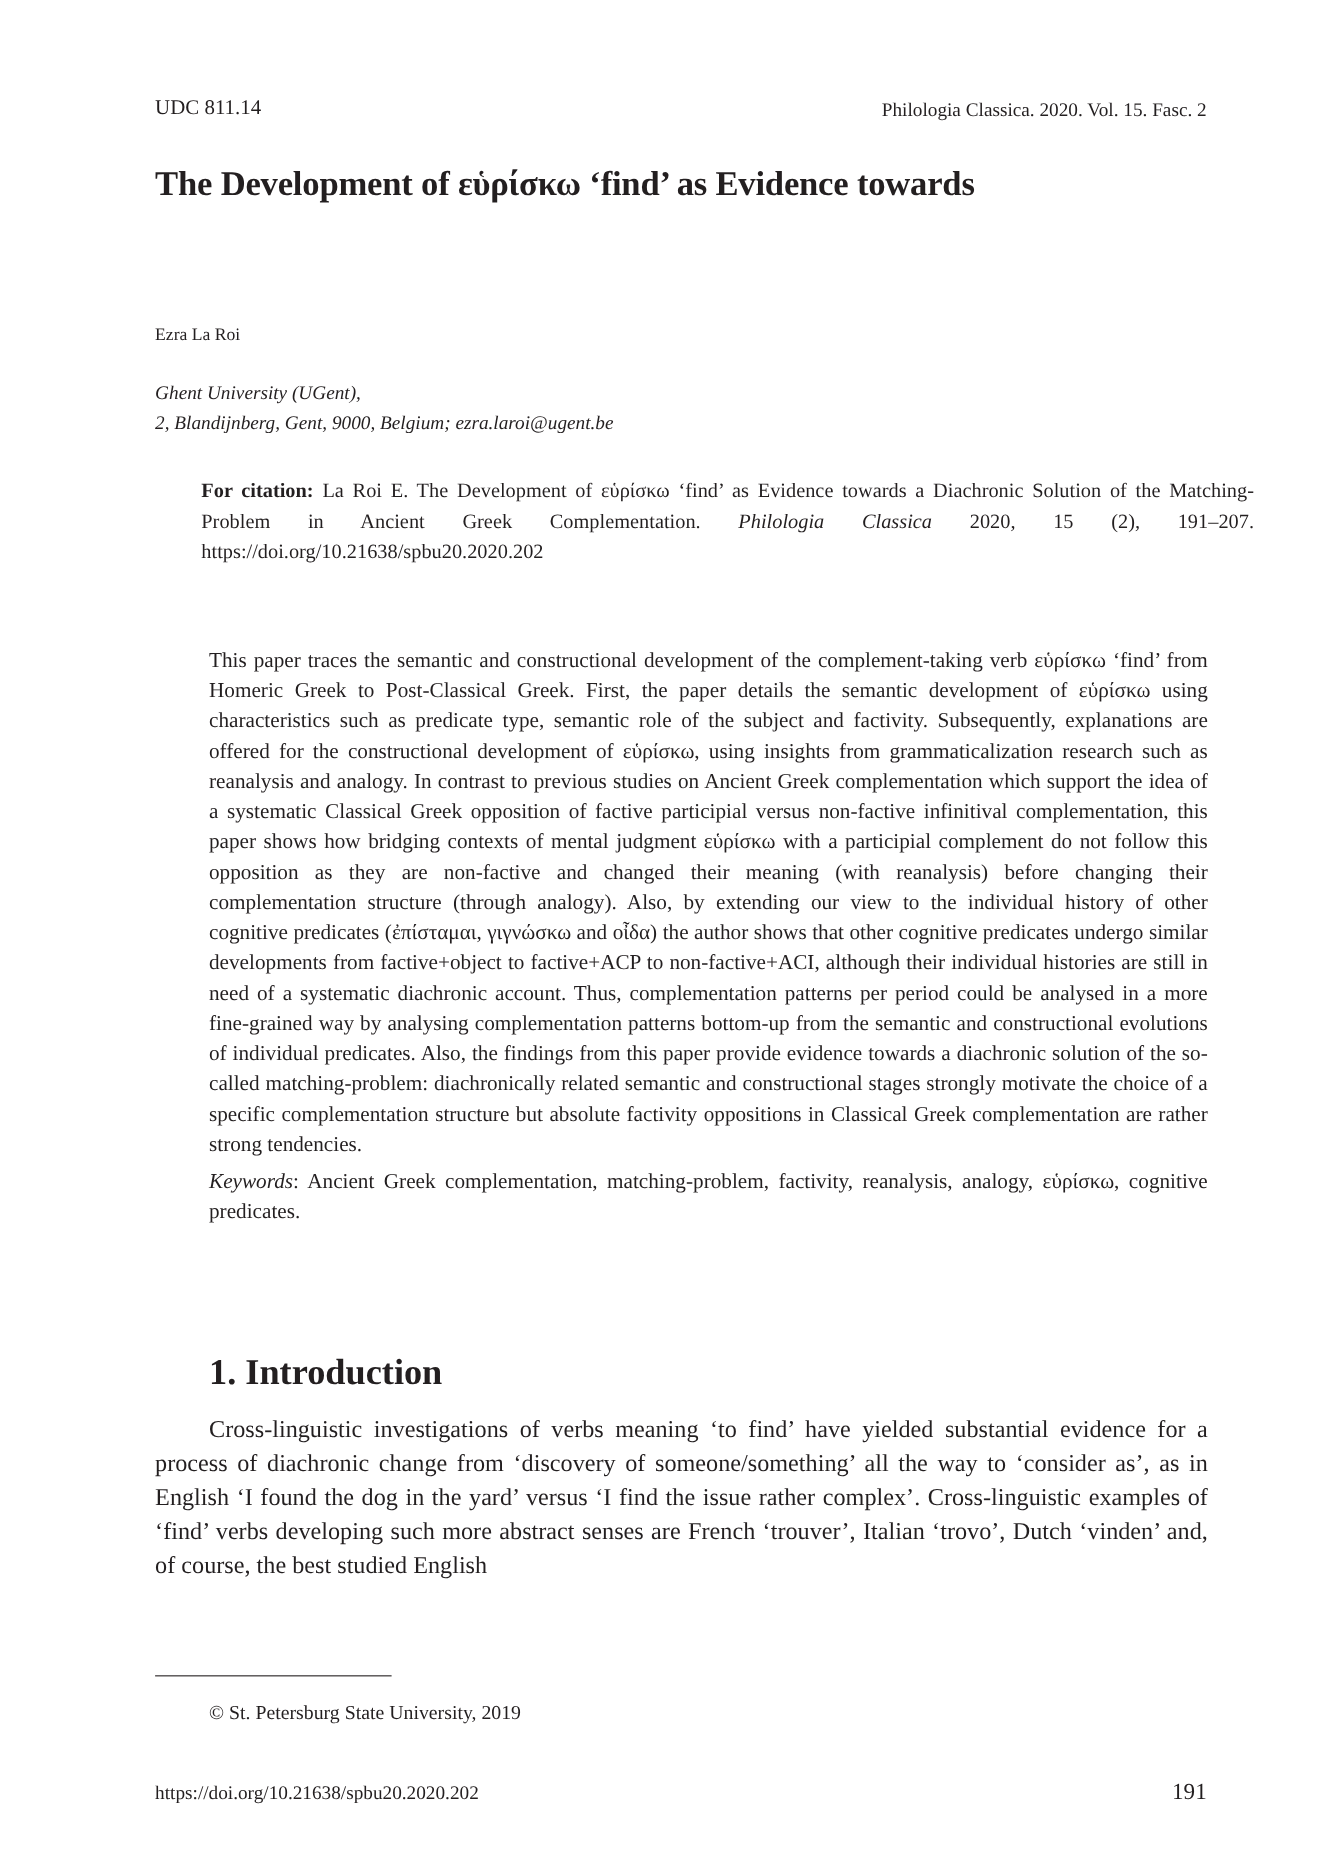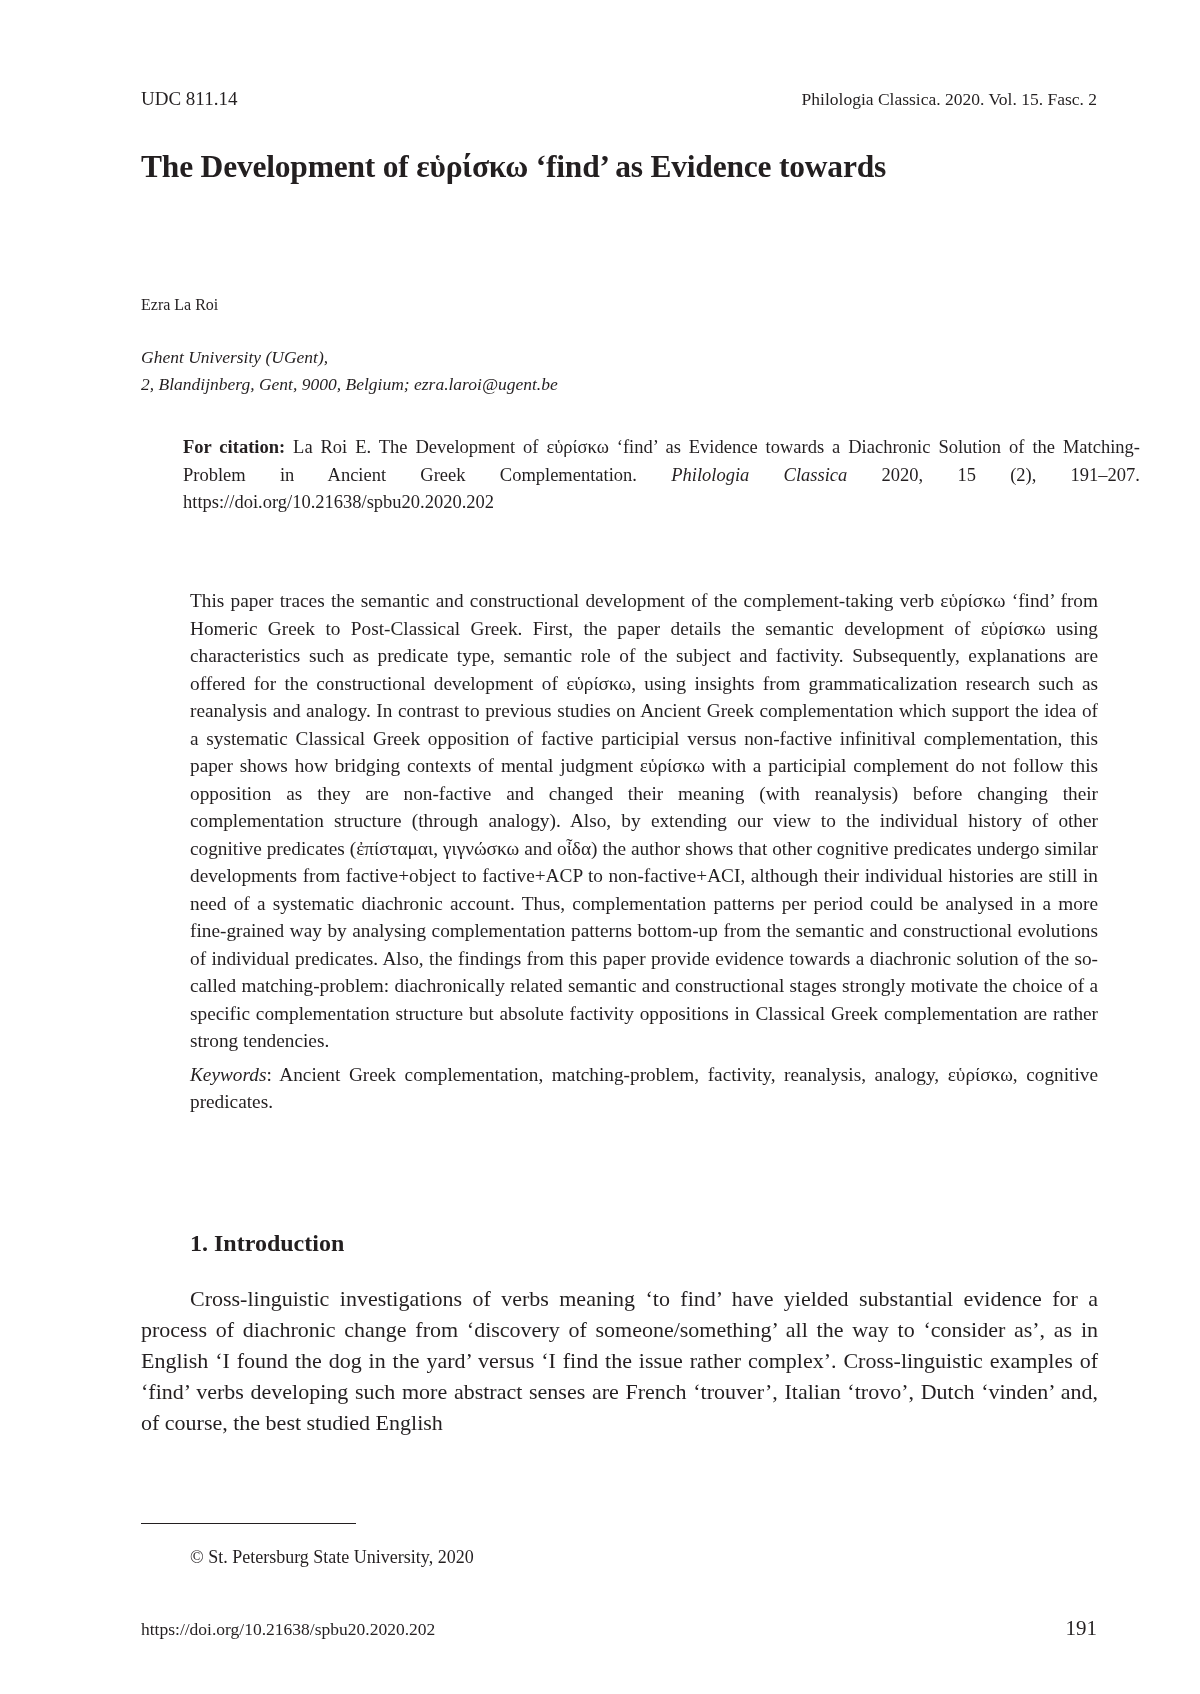--- a/index.html
+++ b/index.html
@@ -21,21 +21,21 @@
     left: 141px; top: 434px; width: 957px;
     font-size: 18.5px; line-height: 27.5px; text-align: justify; hyphens: manual; margin-left: 42px;
   }
   .citation b { font-weight: bold; }
   .abstract {
     left: 190px; top: 553px; width: 908px;
     font-size: 19.3px; line-height: 27.5px; text-align: justify; margin-top: 34px;
   }
   .abstract p { margin: 0; }
   .keywords { margin-top: 6px !important; }
-  .section-head { left: 190px; top: 1230px; font-size: 24px; font-weight: bold; }
+  .section-head { left: 190px; top: 1230px; font-size: 33px; font-weight: bold; }
   .intro {
     left: 141px; top: 1283px; width: 957px;
     font-size: 22px; line-height: 31px; text-align: justify; text-indent: 49px; margin: 0;
   }
   .fn-rule { left: 141px; top: 1523px; width: 215px; height: 0; border-top: 1.6px solid #231f20; }
   .footnote { left: 190px; top: 1547px; font-size: 18px; }
   .doi-foot { left: 141px; top: 1619px; font-size: 17.5px; }
   .page-num { right: 103px; top: 1616px; font-size: 21px; }
 </style>
 </head>
@@ -59,15 +59,15 @@
 
 <div class="abs abstract">
   <p>This paper traces the semantic and constructional development of the complement-taking verb εὑρίσκω ‘find’ from Homeric Greek to Post-Classical Greek. First, the paper details the semantic development of εὑρίσκω using characteristics such as predicate type, semantic role of the subject and factivity. Subsequently, explanations are offered for the construc­tional development of εὑρίσκω, using insights from grammaticalization research such as reanalysis and analogy. In contrast to previous studies on Ancient Greek complementa­tion which support the idea of a systematic Classical Greek opposition of factive participial versus non-factive infinitival complementation, this paper shows how bridging contexts of mental judgment εὑρίσκω with a participial complement do not follow this opposition as they are non-factive and changed their meaning (with reanalysis) before changing their complementation structure (through analogy). Also, by extending our view to the individ­ual history of other cognitive predicates (ἐπίσταμαι, γιγνώσκω and οἶδα) the author shows that other cognitive predicates undergo similar developments from factive+object to fac­tive+ACP to non-factive+ACI, although their individual histories are still in need of a sys­tematic diachronic account. Thus, complementation patterns per period could be analysed in a more fine-grained way by analysing complementation patterns bottom-up from the semantic and constructional evolutions of individual predicates. Also, the findings from this paper provide evidence towards a diachronic solution of the so-called matching-problem: diachronically related semantic and constructional stages strongly motivate the choice of a specific complementation structure but absolute factivity oppositions in Classical Greek complementation are rather strong tendencies.</p>
   <p class="keywords"><i>Keywords</i><span>: Ancient Greek complementation, matching-problem, factivity, reanalysis, analogy, εὑρίσκω, cognitive predicates.</span></p>
 </div>
 
 <div class="abs section-head">1. Introduction</div>
 <p class="abs intro">Cross-linguistic investigations of verbs meaning ‘to find’ have yielded substantial evi­dence for a process of diachronic change from ‘discovery of someone/something’ all the way to ‘consider as’, as in English ‘I found the dog in the yard’ versus ‘I find the issue rather complex’. Cross-linguistic examples of ‘find’ verbs developing such more abstract senses are French ‘trouver’, Italian ‘trovo’, Dutch ‘vinden’ and, of course, the best studied English</p>
 
 <div class="abs fn-rule"></div>
-<div class="abs footnote">©  St. Petersburg State University, 2020</div>
+<div class="abs footnote">©  St. Petersburg State University, 2019</div>
 <div class="abs doi-foot">https://doi.org/10.21638/spbu20.2020.202</div>
 <div class="abs page-num">191</div>
 
 </body></html>

